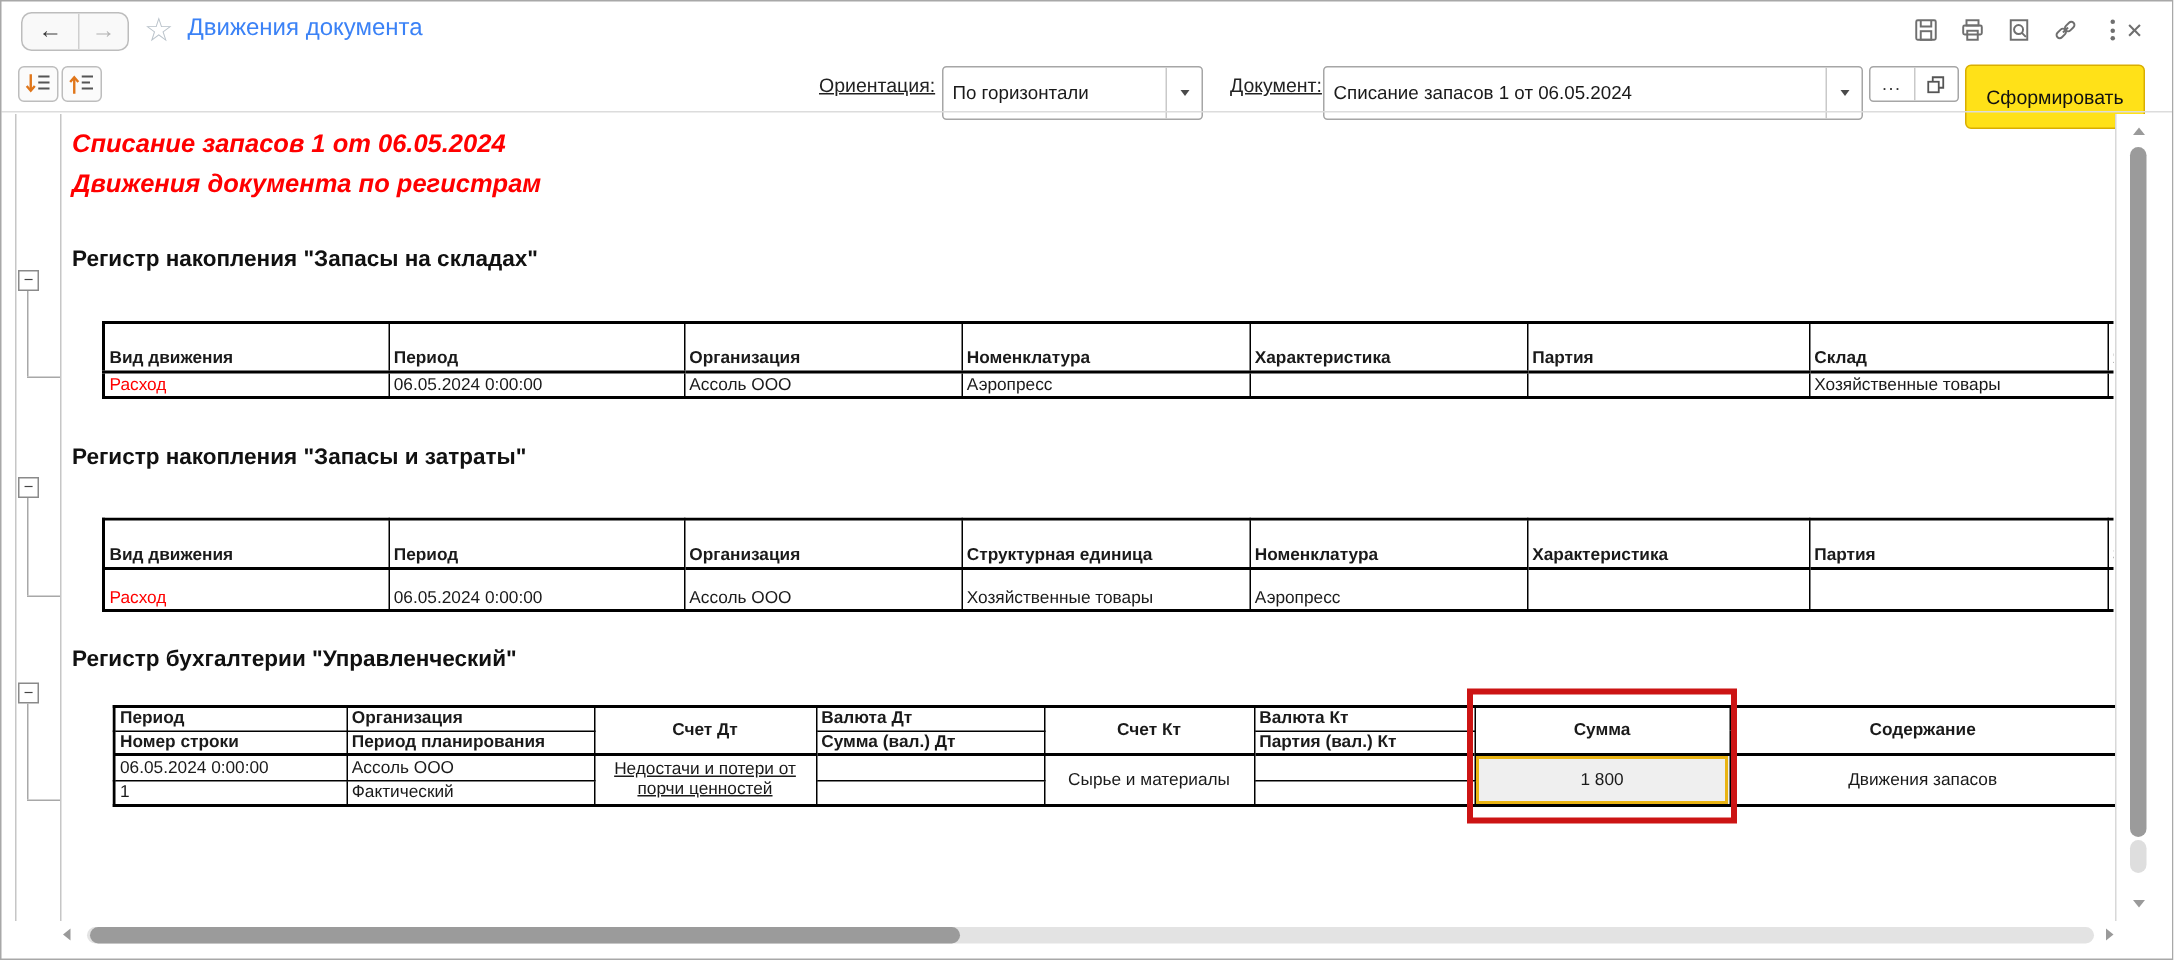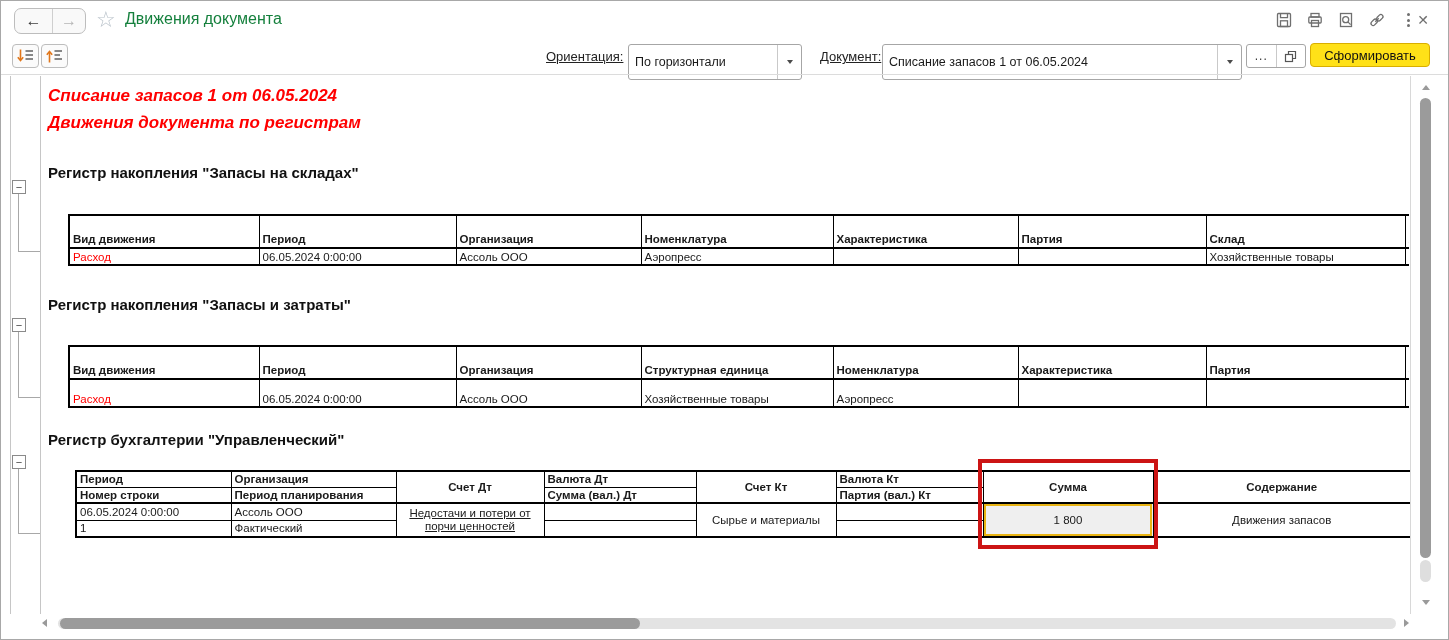--- a/index.html
+++ b/index.html
@@ -12,21 +12,21 @@
   .window-frame { position:absolute; inset:0; border:1px solid #a8a8a8; pointer-events:none; }
 
   
   .nav-group { position:absolute; left:14px; top:8px; height:26px; display:flex;
     border:1px solid #bdbdbd; border-radius:7px; background:#f9f9f9; overflow:hidden; }
   .nav-btn { width:38px; display:flex; align-items:center; justify-content:center;
     font-size:16px; cursor:default; }
   .nav-btn.back { color:#3c3c3c; border-right:1px solid #cfcfcf; }
   .nav-btn.fwd  { width:32px; color:#b5b5b5; }
   .star { position:absolute; left:96px; top:7px; font-size:22px; color:#b9c2ca; line-height:26px; }
-  .win-title { position:absolute; left:125px; top:10px; font-size:16px; color:#15803d; }
+  .win-title { position:absolute; left:125px; top:10px; font-size:16px; color:#3b82f6; }
 
   .hicons { position:absolute; left:1274px; top:10px; display:flex; gap:11px; align-items:center; }
   .hicon { width:20px; height:20px; display:flex; align-items:center; justify-content:center; }
   .hicon svg { stroke:#6f6f6f; fill:none; stroke-width:1.3; }
   .kebab { display:flex; flex-direction:column; gap:2.5px; padding:0 4px; }
   .kebab i { width:3px; height:3px; border-radius:50%; background:#6f6f6f; }
   .close-x { position:absolute; left:1414px; top:10px; font-size:14px; color:#6f6f6f; width:18px; height:20px; text-align:center; line-height:20px; }
 
   
   .tool-btn { position:absolute; top:44px; width:27px; height:24px; border:1px solid #bdbdbd;
@@ -37,21 +37,21 @@
   .field .ftext { flex:1 1 auto; padding:0 6px; white-space:nowrap; overflow:hidden; }
   .caret-seg { width:24px; align-self:stretch; border-left:1px solid #c9c9c9;
     display:flex; align-items:center; justify-content:center; }
   .caret-down { width:0; height:0; border-left:3.5px solid transparent;
     border-right:3.5px solid transparent; border-top:4.5px solid #4a4a4a; }
   .btn-pair { position:absolute; left:1246px; top:44px; width:60px; height:24px;
     border:1px solid #a6a6a6; border-radius:3px; display:flex; background:#fff; }
   .btn-pair .seg { flex:1; display:flex; align-items:center; justify-content:center;
     font-size:12px; color:#333; }
   .btn-pair .seg:first-child { border-right:1px solid #c9c9c9; letter-spacing:1px; }
-  .gen-btn { position:absolute; left:1310px; top:43px; width:120px; height:24px;
+  .gen-btn { position:absolute; left:1310px; top:43px; width:120px; height:43px;
     background:#ffe118; border:1px solid #d9ae00; border-radius:4px;
     font-size:13px; color:#111; display:flex; align-items:center; justify-content:center; }
   .divider { position:absolute; left:1px; right:1px; top:74px; height:1px; background:#dcdcdc; }
 
   
   .gutter-line { position:absolute; width:1px; background:#c6c6c6; top:76px; height:538px; }
   .minus-box { position:absolute; width:14px; height:14px; border:1px solid #8a8a8a; background:#fff;
     font-size:11px; line-height:12px; text-align:center; color:#444; }
   .bracket-v { position:absolute; width:1px; background:#a8a8a8; }
   .bracket-h { position:absolute; height:1px; background:#a8a8a8; }

